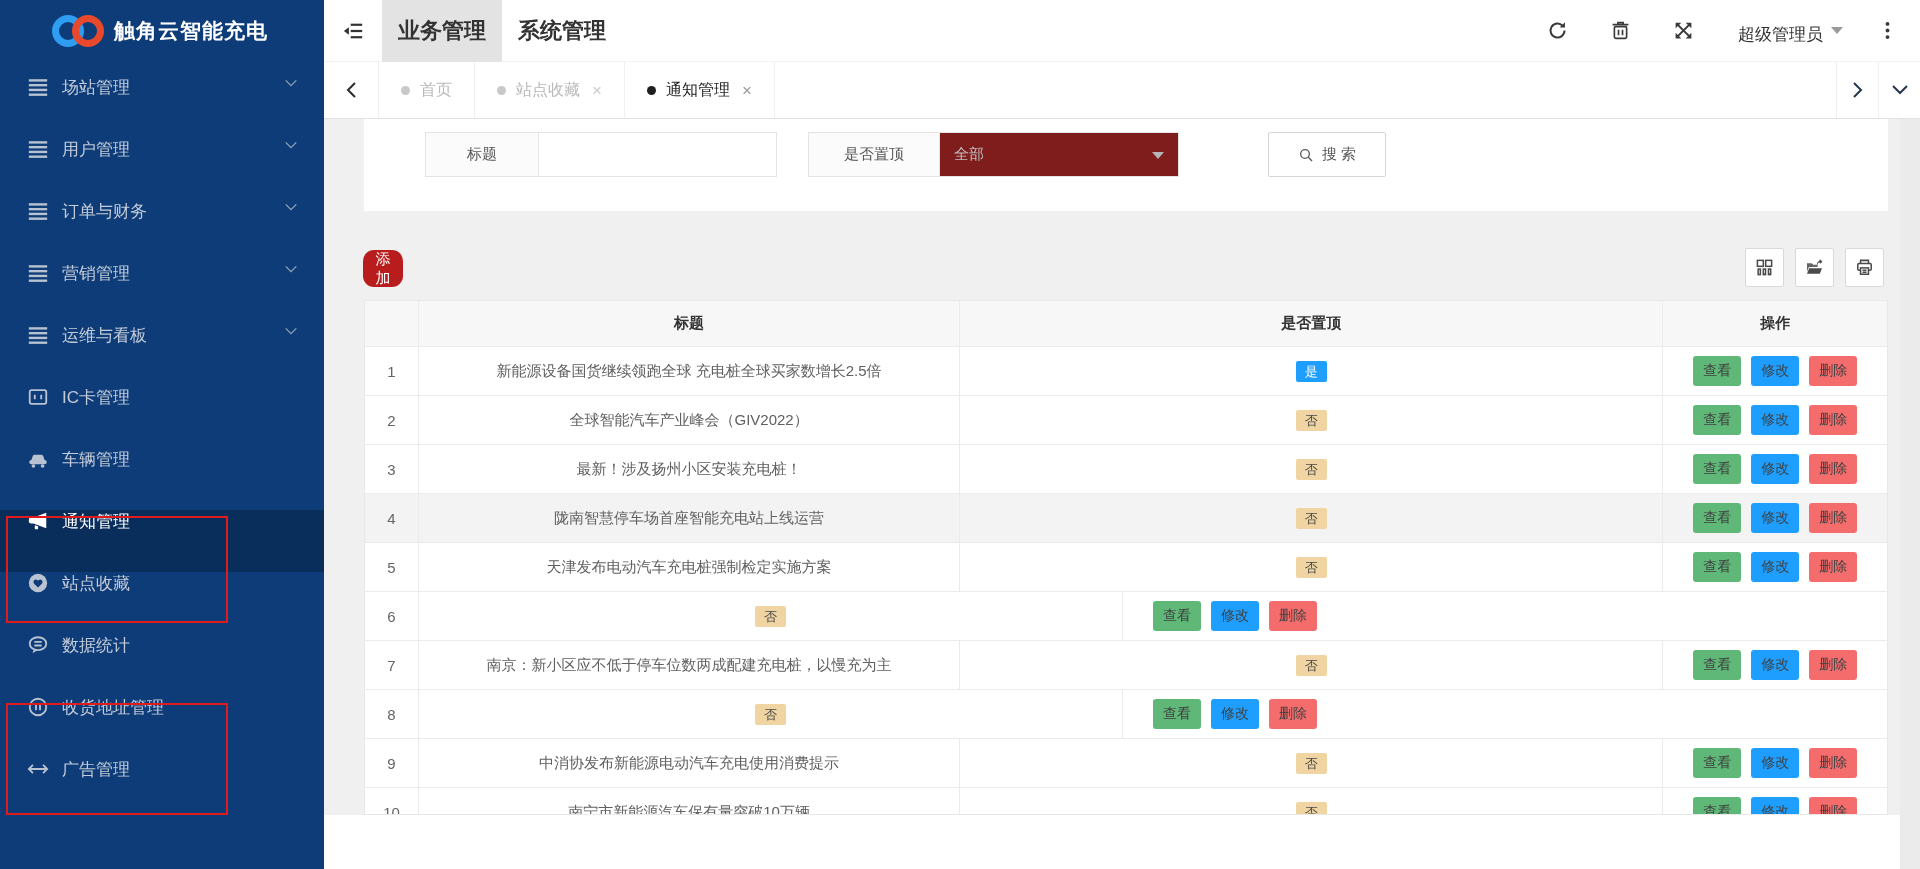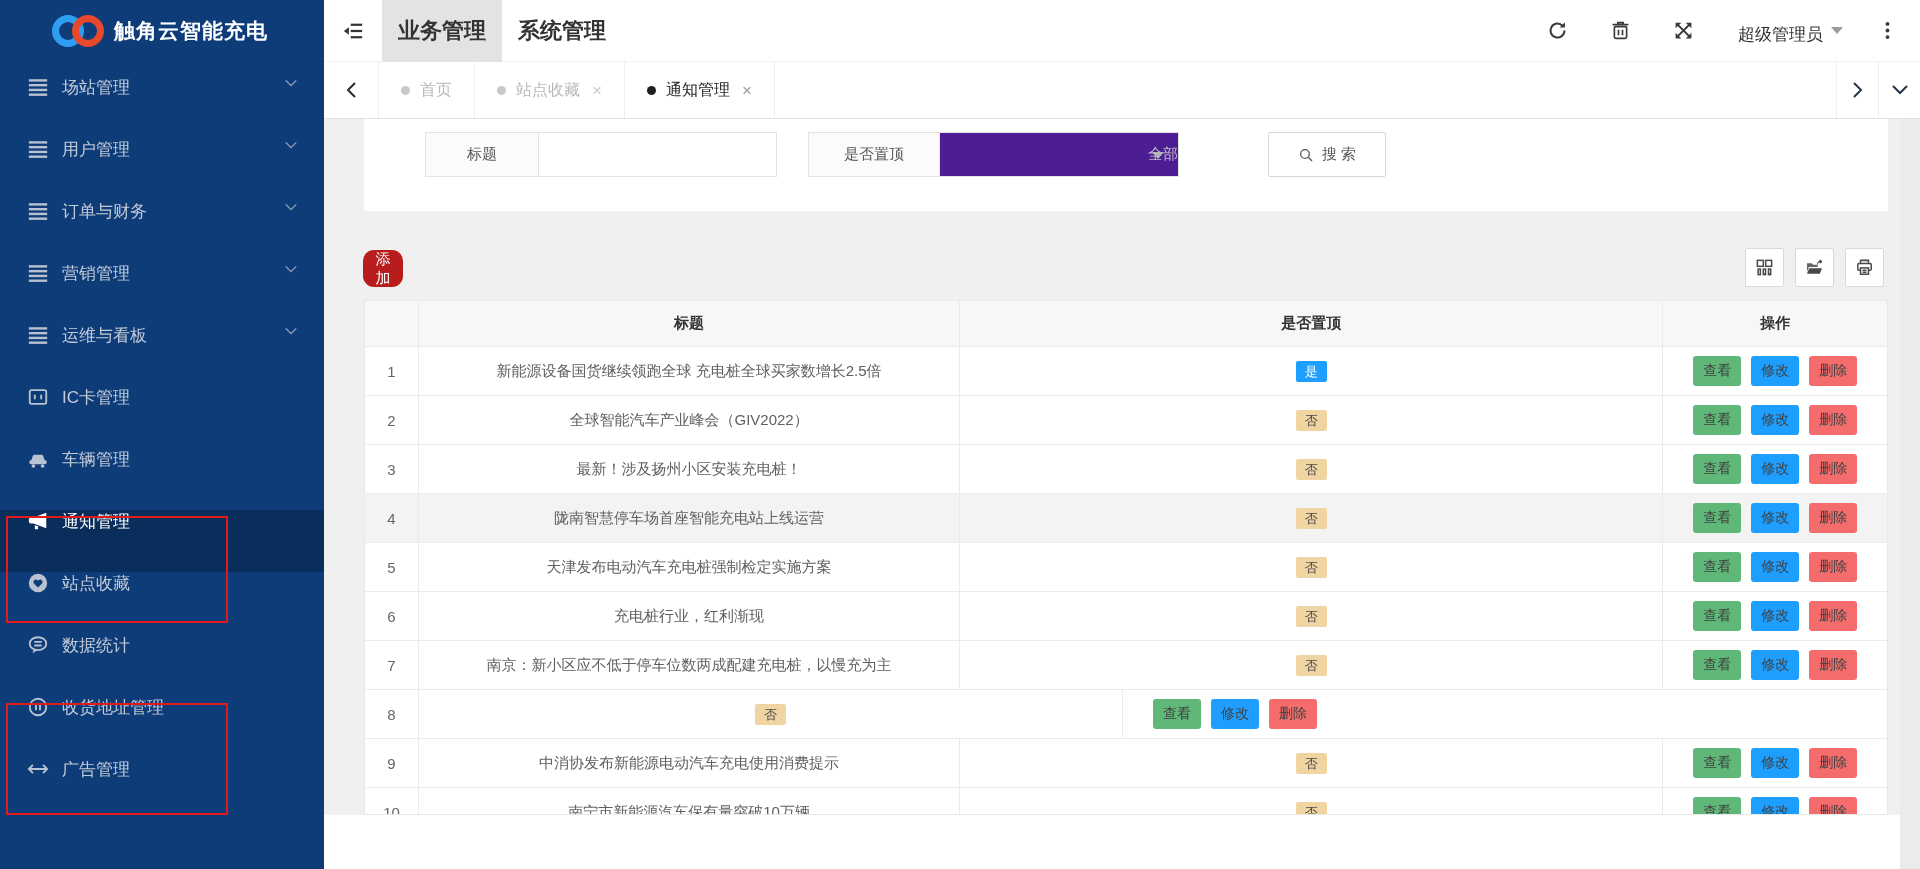--- a/index.html
+++ b/index.html
@@ -54,21 +54,21 @@
   .content{position:absolute;left:324px;top:119px;width:1596px;height:750px;background:#fff;}
   .gray-bg{position:absolute;left:0;top:0;width:1576px;height:696px;background:#f0f0f0;}
   .scroll-strip{position:absolute;left:1576px;top:0;width:20px;height:750px;background:#ebebeb;}
 
   .search-panel{position:absolute;left:40px;top:0;width:1524px;height:92px;background:#fff;}
   .fld{position:absolute;top:13px;height:45px;box-sizing:border-box;display:flex;align-items:center;justify-content:center;font-size:15px;}
   .fld-label{background:#fbfbfb;border:1px solid #e3e3e3;color:#555;}
   .lbl-title{left:61px;width:114px;}
   .inp-title{left:174px;width:239px;background:#fff;border:1px solid #e3e3e3;}
   .lbl-pin{left:444px;width:132px;}
-  .sel-pin{left:575px;width:240px;background:#4c1d95;border:1px solid #e3e3e3;justify-content:flex-end;padding-left:14px;color:#bfbfbf;cursor:pointer;}
+  .sel-pin{left:575px;width:240px;background:#7f1d1d;border:1px solid #e3e3e3;justify-content:flex-start;padding-left:14px;color:#bfbfbf;cursor:pointer;}
   .sel-caret{position:absolute;right:14px;top:19px;width:0;height:0;border-left:6px solid transparent;border-right:6px solid transparent;border-top:7px solid #b5b5b5;}
   .search-btn{left:904px;width:118px;background:#fff;border:1px solid #d6d6d6;border-radius:2px;color:#5a5a5a;cursor:pointer;gap:8px;}
   .search-btn svg{width:16px;height:16px;}
 
   .add-btn{position:absolute;left:39px;top:131px;width:40px;height:37px;background:#b91c1c;color:#fff;font-size:15px;border:none;border-radius:11px;display:flex;align-items:center;justify-content:center;cursor:pointer;}
   .tool-btns{position:absolute;left:1421px;top:129px;display:flex;}
   .tool-btn{width:37px;height:37px;background:#fff;border:1px solid #d9d9d9;border-radius:2px;margin-right:11px;display:flex;align-items:center;justify-content:center;color:#4a4a4a;cursor:pointer;}
   .tool-btn svg{width:19px;height:19px;}
 
   
@@ -483,21 +483,20 @@
           <span class="badge no">否</span>
         </div>
         <div class="tcell c3">
           <button class="act-btn btn-view">查看</button>
             <button class="act-btn btn-edit">修改</button>
             <button class="act-btn btn-delete">删除</button>
         </div>
       </div>
         <div class="trow">
         <div class="tcell c0">6</div>
-        <div class="tcell c1">充电桩行业，红利渐现</div>
         <div class="tcell c2">
           <span class="badge no">否</span>
         </div>
         <div class="tcell c3">
           <button class="act-btn btn-view">查看</button>
             <button class="act-btn btn-edit">修改</button>
             <button class="act-btn btn-delete">删除</button>
         </div>
       </div>
         <div class="trow">

